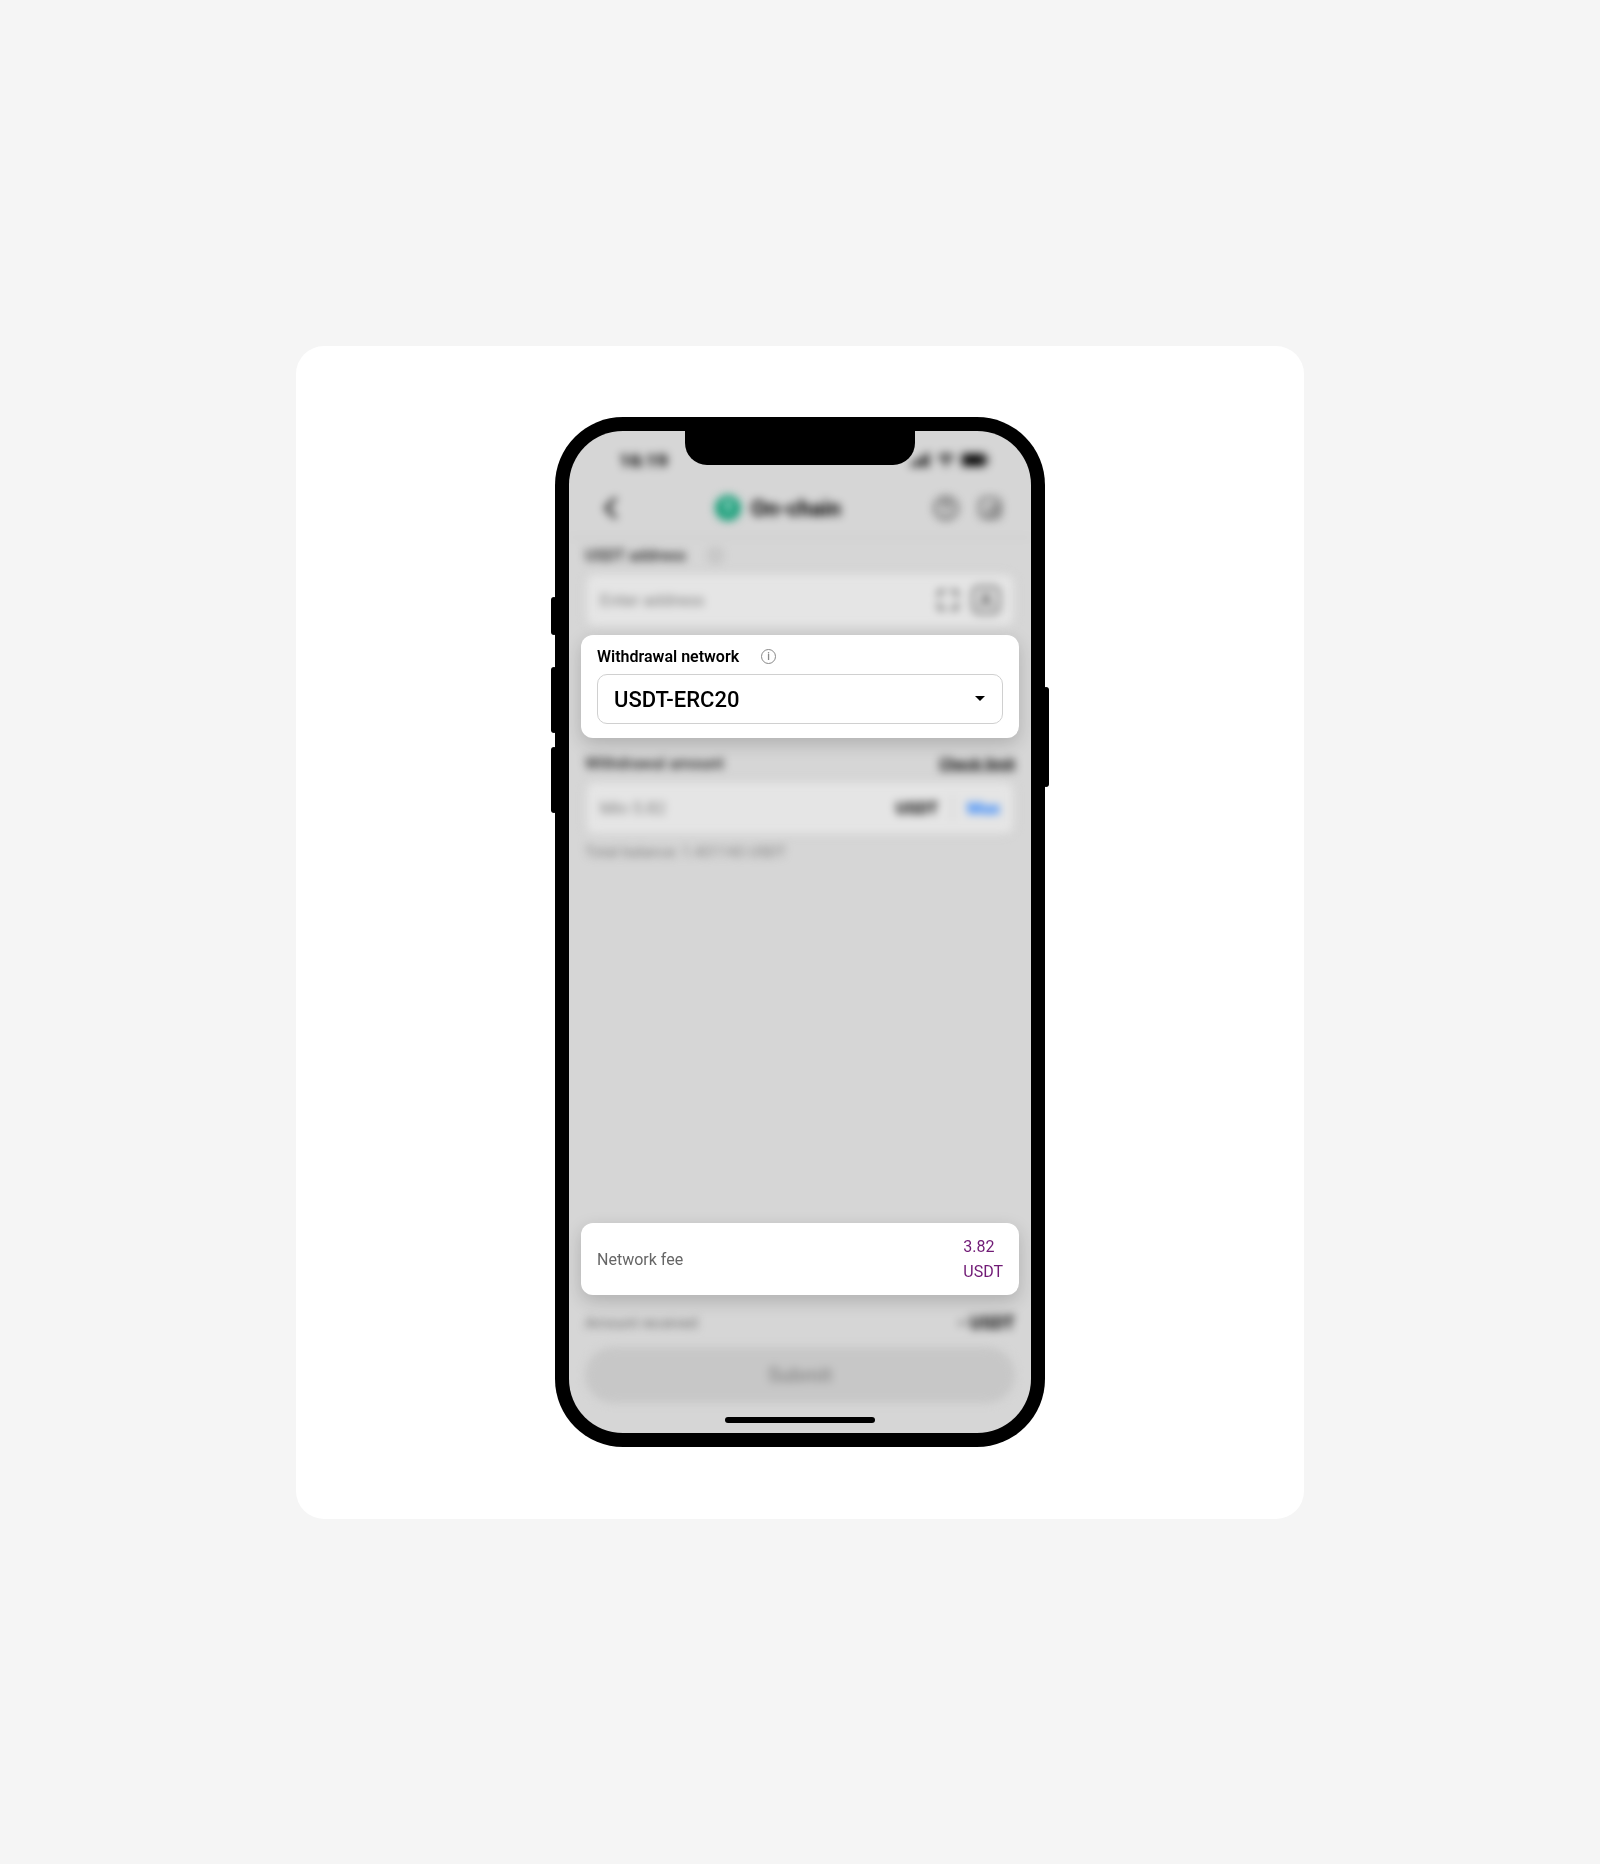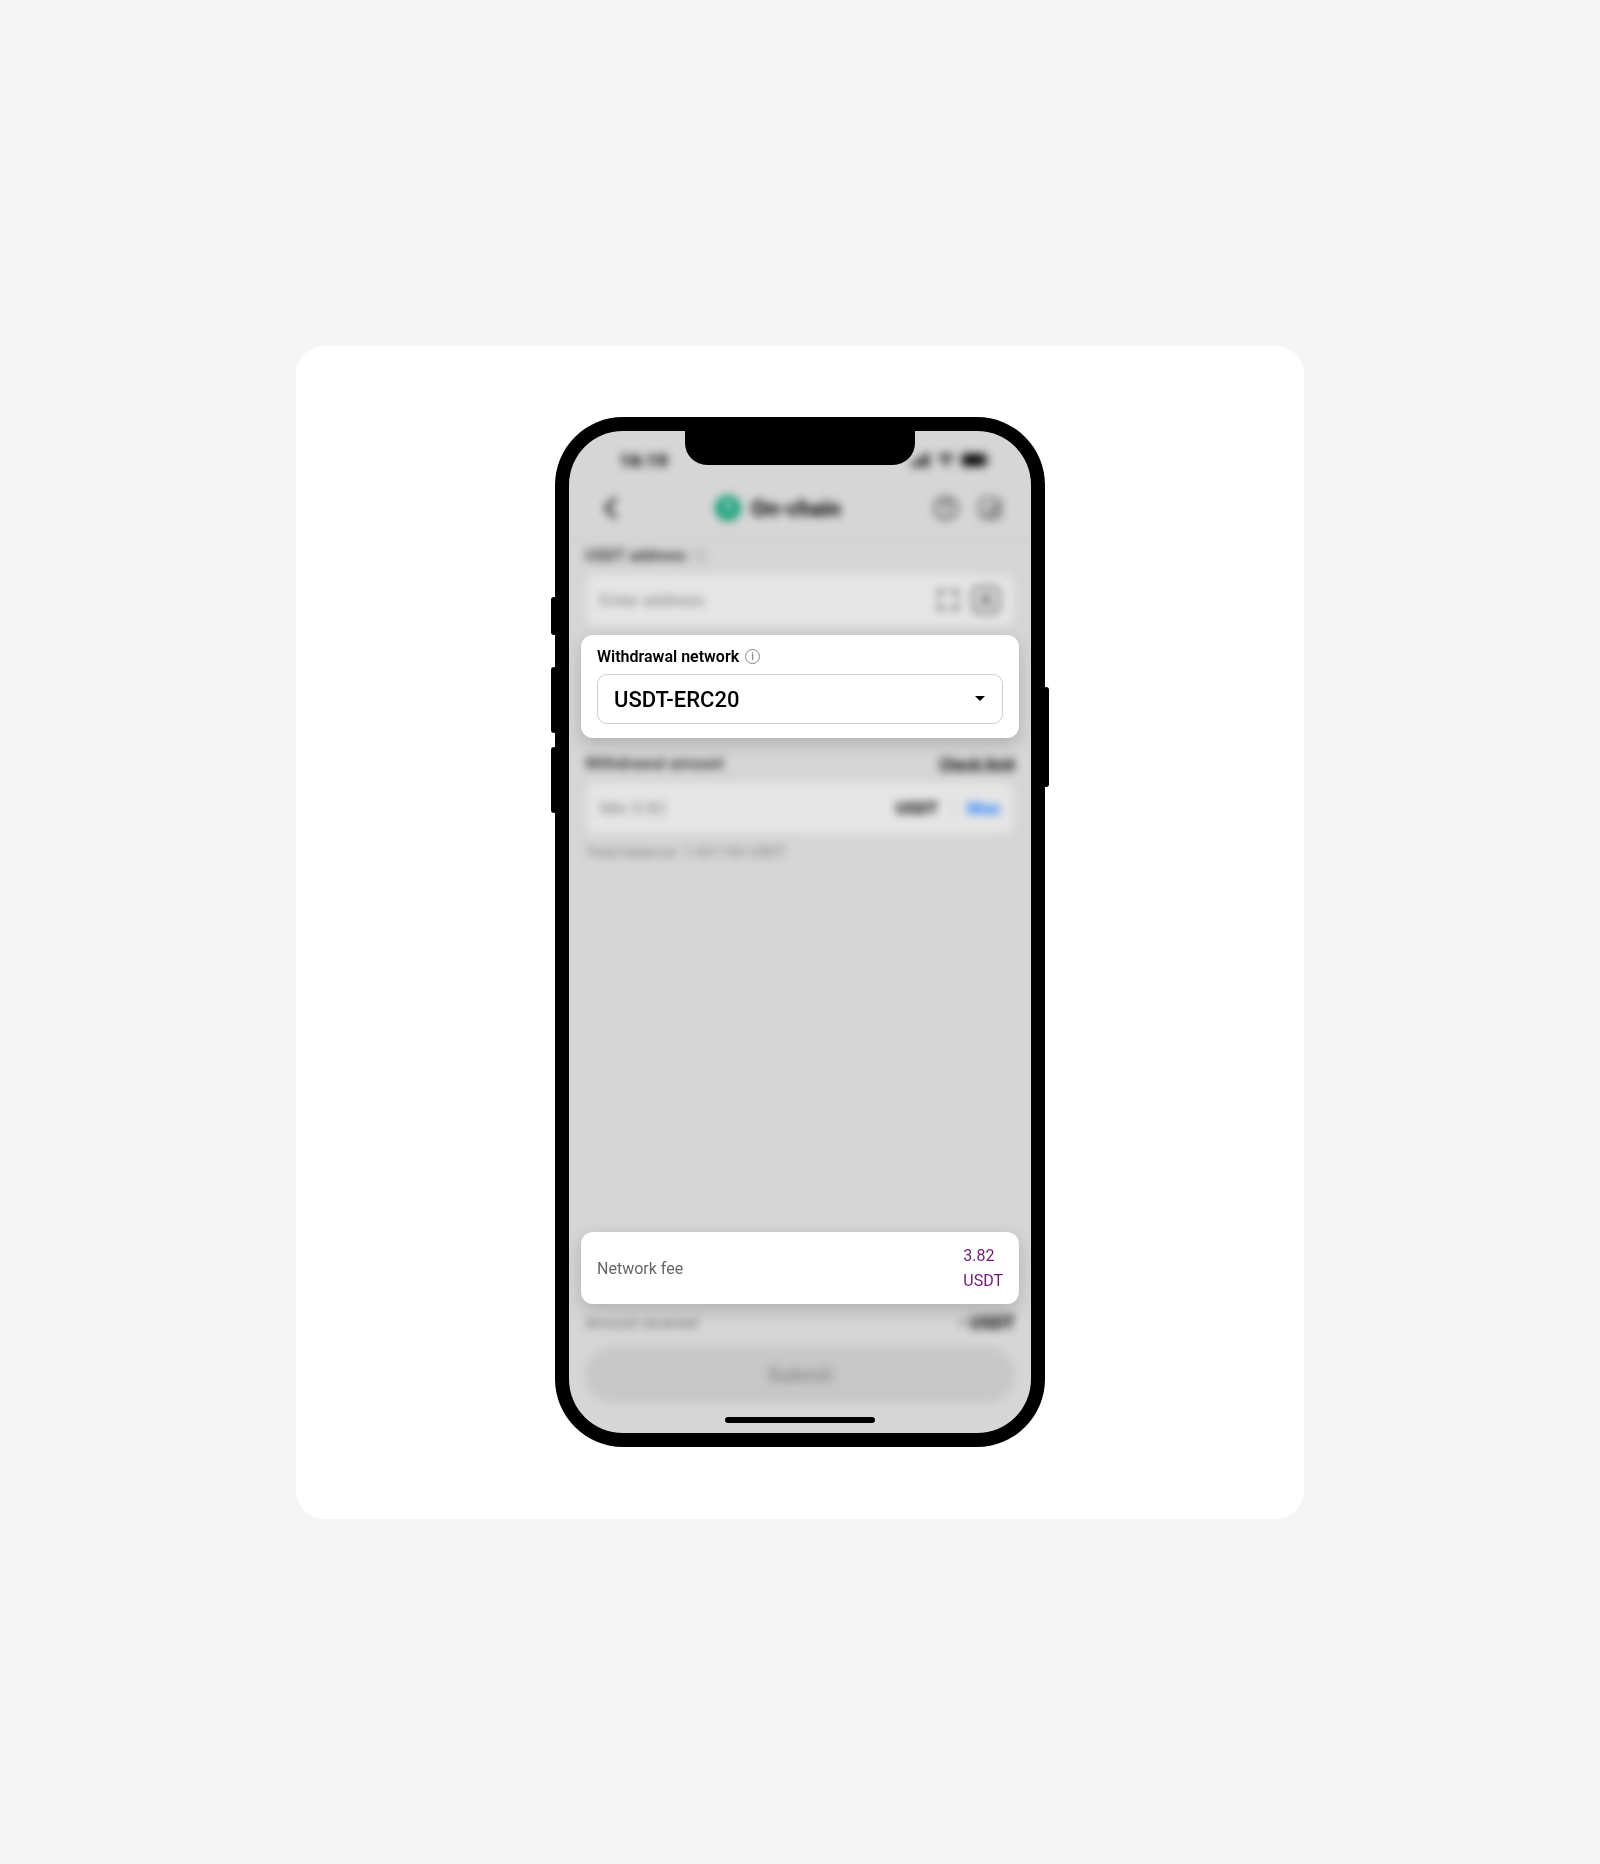--- a/index.html
+++ b/index.html
@@ -95,21 +95,21 @@
   .header .right { display: flex; align-items: center; gap: 14px; }
   .hicon {
     width: 30px; height: 30px;
     display: flex; align-items: center; justify-content: center;
     color: #444;
   }
   .divider-line { height: 1px; background: rgba(0,0,0,0.08); margin: 0 -16px 8px; }
   
   .section-label {
     font-size: 16px; color: #333; font-weight: 600;
-    display: flex; align-items: center; gap: 6px;
+    display: flex; align-items: center; gap: 22px;
     margin: 8px 0 8px 0;
   }
   .section-row {
     display: flex; align-items: center; justify-content: space-between;
     margin: 8px 0 8px 0;
   }
   .check-limit { font-size: 15px; font-weight: 700; color: #000; text-decoration: underline; }
   .info-circ {
     width: 15px; height: 15px; border: 1.6px solid #888; border-radius: 50%;
     display: inline-flex; align-items: center; justify-content: center;
@@ -150,21 +150,21 @@
   .dropdown {
     border: 1px solid #d0d0d0;
     border-radius: 10px;
     height: 50px;
     display: flex; align-items: center; justify-content: space-between;
     padding: 0 16px;
     font-size: 22px; color: #000; font-weight: 500;
     background: #fff;
   }
   .hl-fee {
-    margin: 0 -4px 8px -4px;
+    margin: 0 -4px 17px -4px;
     padding: 14px 16px;
     display: flex; align-items: center; justify-content: space-between;
     font-size: 16px; color: #666;
   }
   .hl-fee .val { display: flex; gap: 6px; color: #701a75; flex-direction: column; }
   
   .row-recv {
     display: flex; justify-content: space-between; align-items: center;
     font-size: 15px; color: #6b6b6b;
     margin-bottom: 14px;

